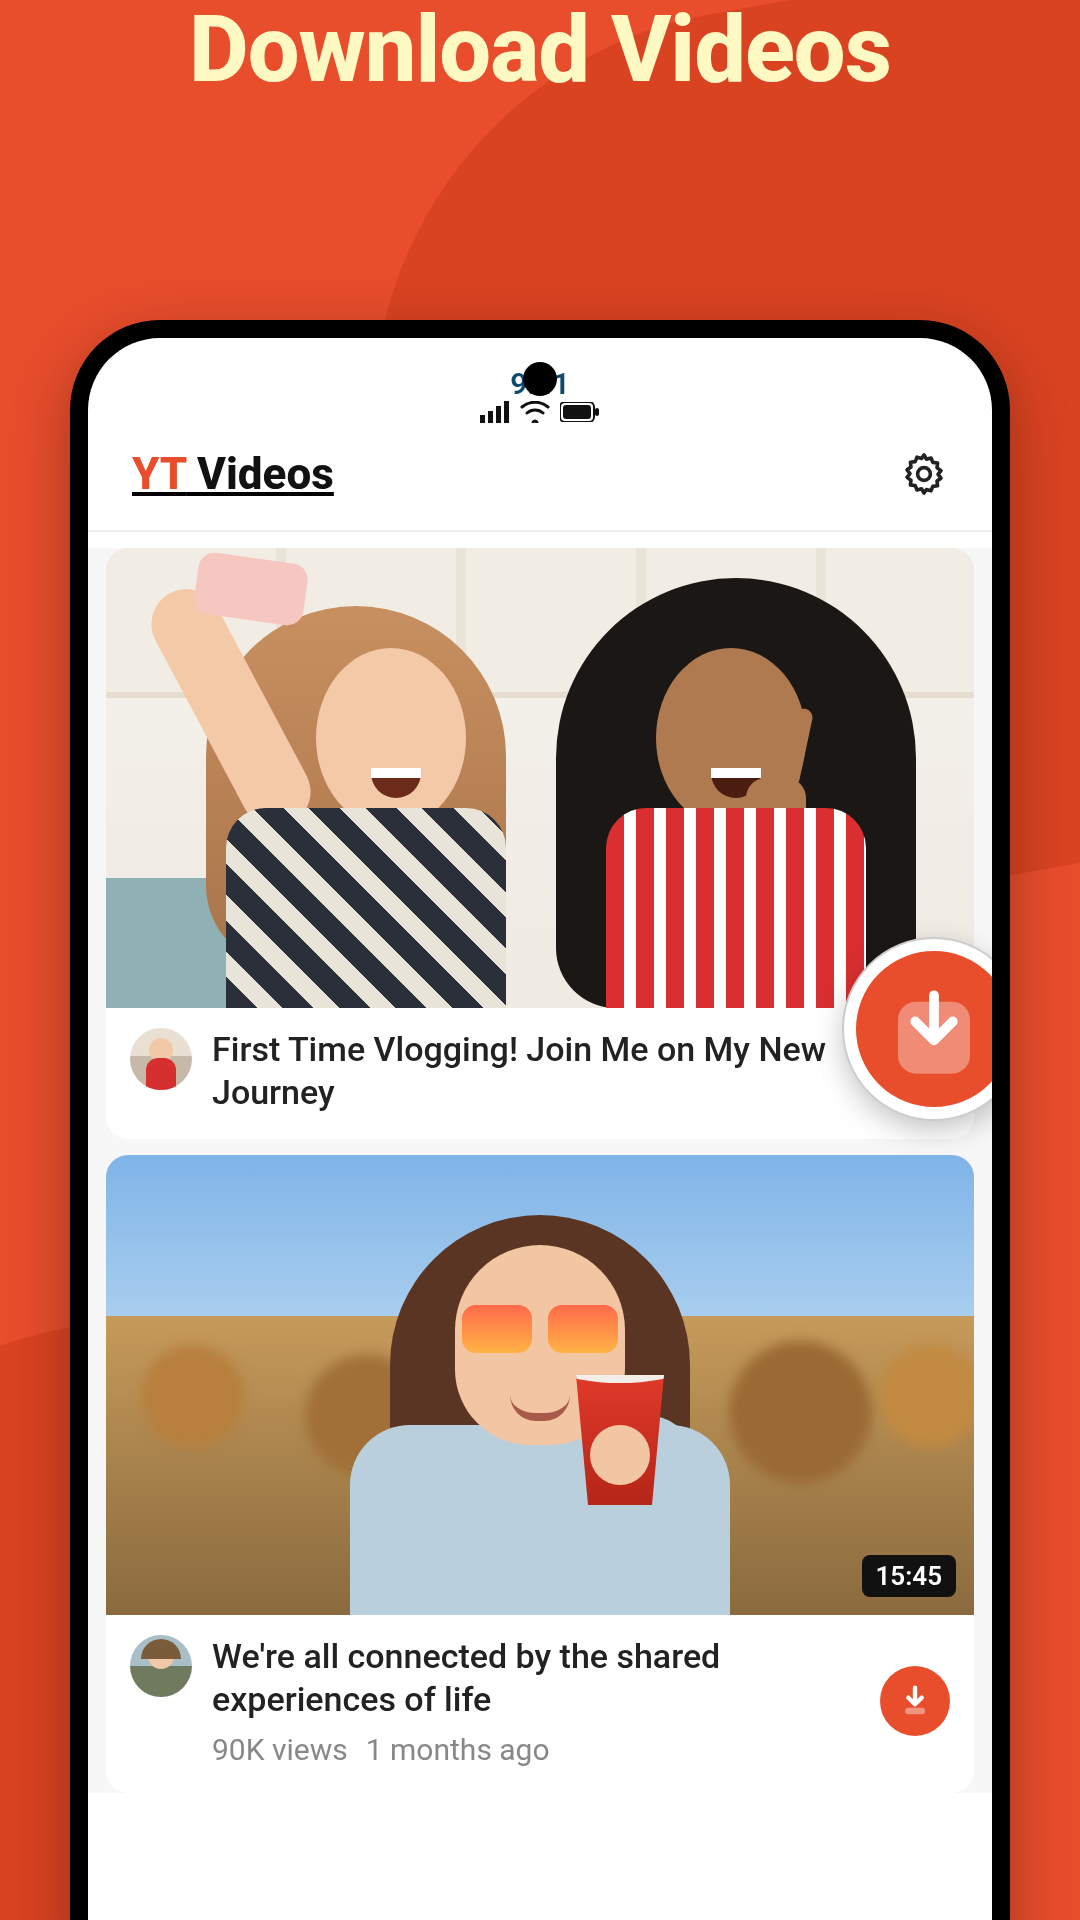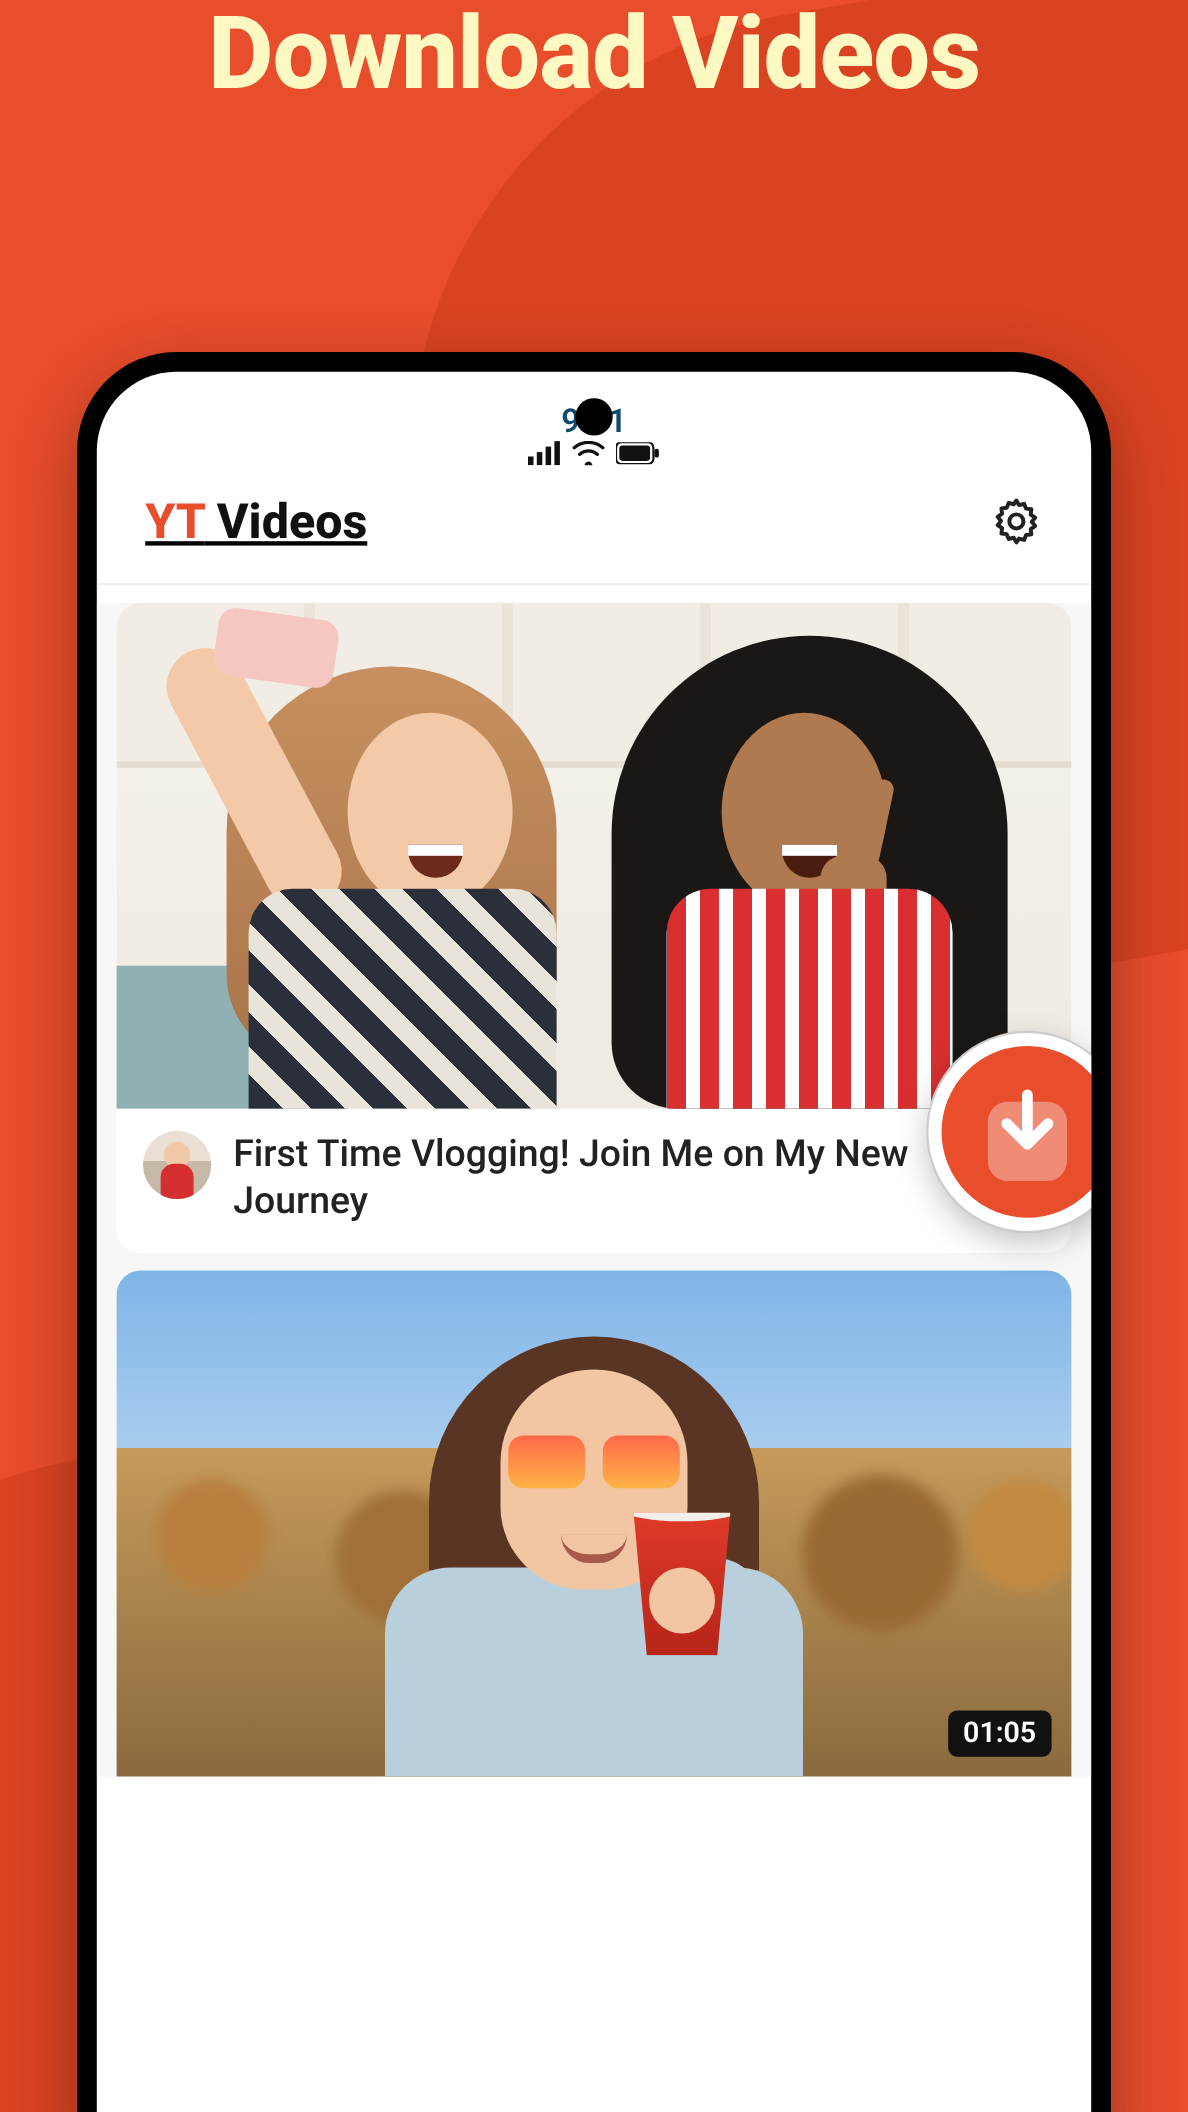--- a/index.html
+++ b/index.html
@@ -283,20 +283,36 @@
               <div class="face"></div>
               <div class="glasses">
                   <div class="lens l"></div>
                   <div class="lens r"></div>
                 </div>
               <div class="smile"></div>
               <div class="arm2"></div>
               <div class="cup"></div>
               <div class="hand2"></div>
             </div>
-            <div class="thumb-duration">01:05</div>
+            <div class="thumb-duration">15:45</div>
+          </div>
+          <div class="meta-row">
+            <div class="avatar av2"></div>
+            <div class="meta-text">
+              <div class="video-title">We're all connected by the shared experiences of life</div>
+              <div class="video-stats">
+                <span>90K views</span><span class="sep"></span><span>1 months ago</span>
+              </div>
+            </div>
+            <div class="dl-btn-small">
+              <svg width="40" height="40" viewBox="0 0 24 24" fill="none" stroke="#fff" stroke-width="2.6" stroke-linecap="round" stroke-linejoin="round">
+                <path d="M12 4 v9"></path>
+                  <path d="M8 10 l4 4 4-4"></path>
+                  <rect x="6" y="16" width="12" height="4" rx="2" fill="#fff" stroke="none" opacity="0.4"></rect>
+              </svg>
+            </div>
           </div>
         </div>
 
       </div>
     </div>
   </div>
 </div>
 
 </body></html>

